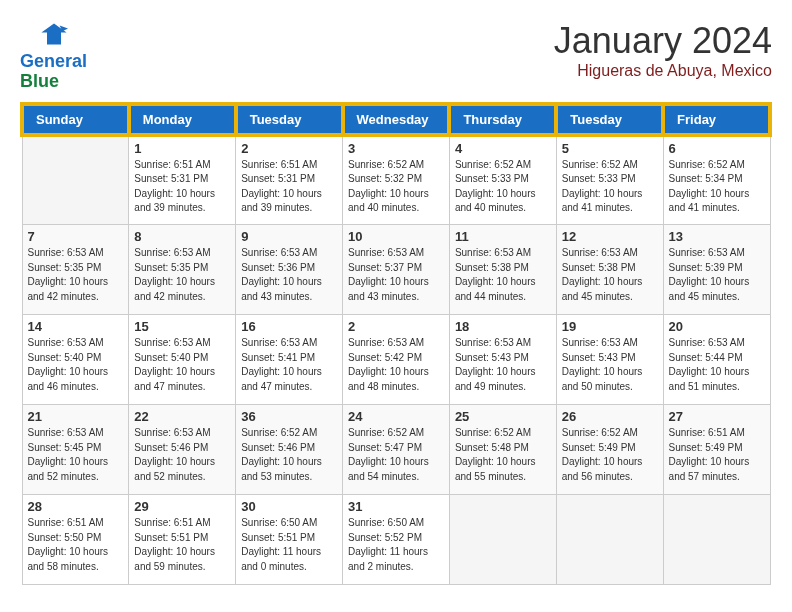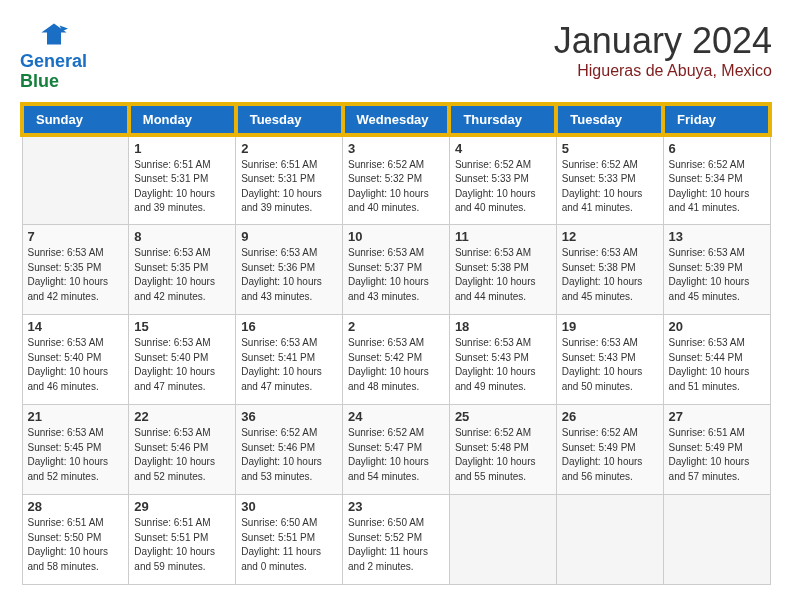--- a/index.html
+++ b/index.html
@@ -342,21 +342,21 @@
 and 59 minutes.</div>
         </td>
         <td>
           <span class="day-number">30</span>
           <div class="day-info" style="white-space: pre-line;">Sunrise: 6:50 AM
 Sunset: 5:51 PM
 Daylight: 11 hours
 and 0 minutes.</div>
         </td>
         <td>
-          <span class="day-number">23</span>
+          <span class="day-number">31</span>
           <div class="day-info" style="white-space: pre-line;">Sunrise: 6:50 AM
 Sunset: 5:52 PM
 Daylight: 11 hours
 and 2 minutes.</div>
         </td>
         <td class="empty-cell"></td>
         <td class="empty-cell"></td>
         <td class="empty-cell"></td>
       </tr>
     </tbody>

